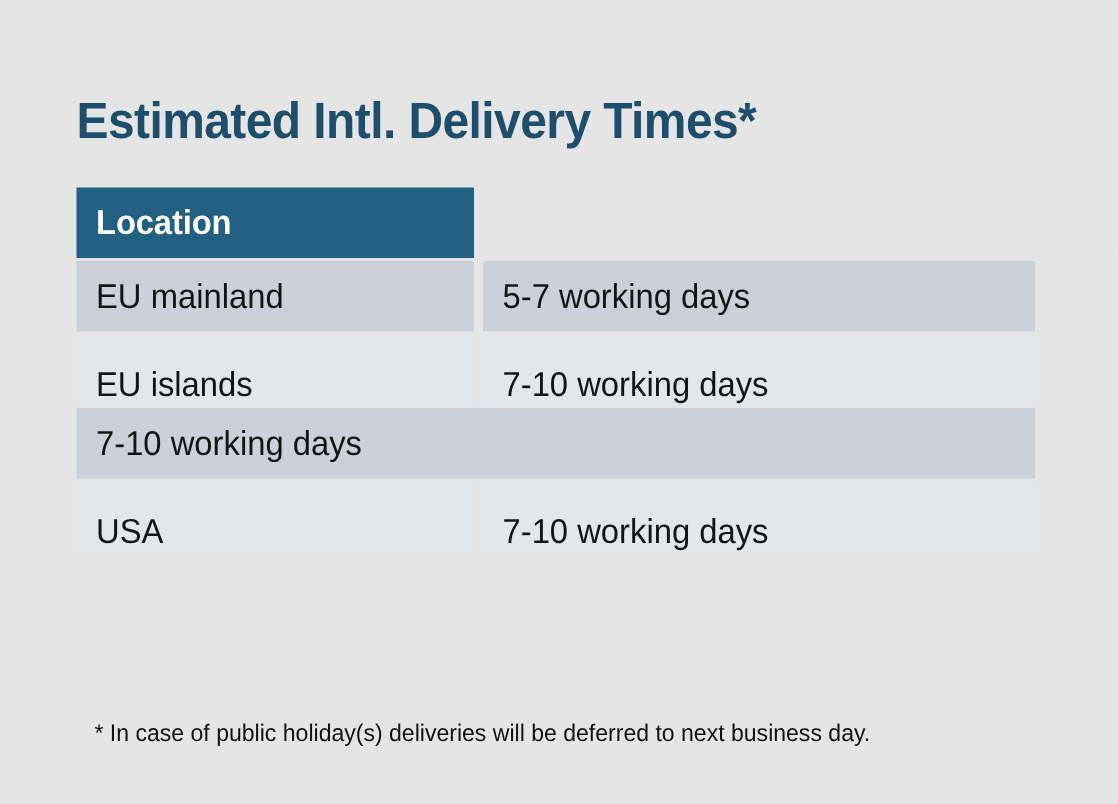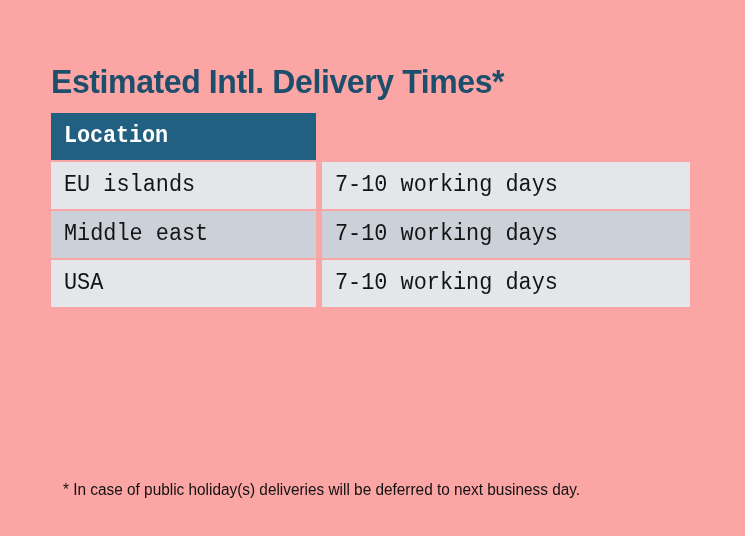--- a/index.html
+++ b/index.html
@@ -15,21 +15,21 @@
     overflow: hidden;
     position: relative;
   }
 
   .page {
     position: absolute;
     left: 0;
     top: 0;
     width: 745px;
     height: 536px;
-    background: #fca5a5;
+    background: #e5e5e5;
   }
 
   
   .page-title {
     position: absolute;
     left: 51px;
     top: 36px;
     width: 660px;
     font-size: 34px;
     line-height: 44px;
@@ -38,23 +38,22 @@
     color: #1D4E6B;
     white-space: nowrap;
     transform: scaleX(0.94);
     transform-origin: left center;
   }
 
   
   .delivery-table {
     position: absolute;
     left: 51px;
-    top: 113px;
+    top: 125px;
     width: 639px;
-    font-family: Liberation Mono, monospace;
   }
 
   .table-row {
     display: flex;
     width: 100%;
     margin-bottom: 2px;
   }
   .table-row:last-child {
     margin-bottom: 0;
   }
@@ -92,21 +91,21 @@
     transform-origin: left center;
   }
   .header-row .cell span {
     display: inline-block;
     transform: scaleX(0.95);
     transform-origin: left center;
   }
 
   
   .row-odd .cell  { background: #CCD1D9; }
-  .row-even .cell { background: #E4E7EA; }
+  .row-even .cell { background: #E4E7EA; align-items: flex-end; }
 
   .cell span.cell-text {
     display: inline-block;
     transform: scaleX(0.95);
     transform-origin: left center;
   }
 
   
   .footnote {
     position: absolute;
@@ -129,34 +128,39 @@
   <h1 class="page-title">Estimated Intl. Delivery Times*</h1>
 
   <div class="delivery-table">
 
     <div class="table-row header-row">
       <div class="cell cell-location">
         <span>Location</span>
       </div>
     </div>
 
+    <div class="table-row row-odd">
+      <div class="cell cell-location">
+        <span class="cell-text">EU mainland</span>
+      </div>
+      <div class="cell cell-delivery">
+        <span class="cell-text">5-7 working days</span>
+      </div>
+    </div>
 
     <div class="table-row row-even">
       <div class="cell cell-location">
         <span class="cell-text">EU islands</span>
       </div>
       <div class="cell cell-delivery">
         <span class="cell-text">7-10 working days</span>
       </div>
     </div>
 
     <div class="table-row row-odd">
-      <div class="cell cell-location">
-        <span class="cell-text">Middle east</span>
-      </div>
       <div class="cell cell-delivery">
         <span class="cell-text">7-10 working days</span>
       </div>
     </div>
 
 
 
     <div class="table-row row-even">
       <div class="cell cell-location">
         <span class="cell-text">USA</span>

